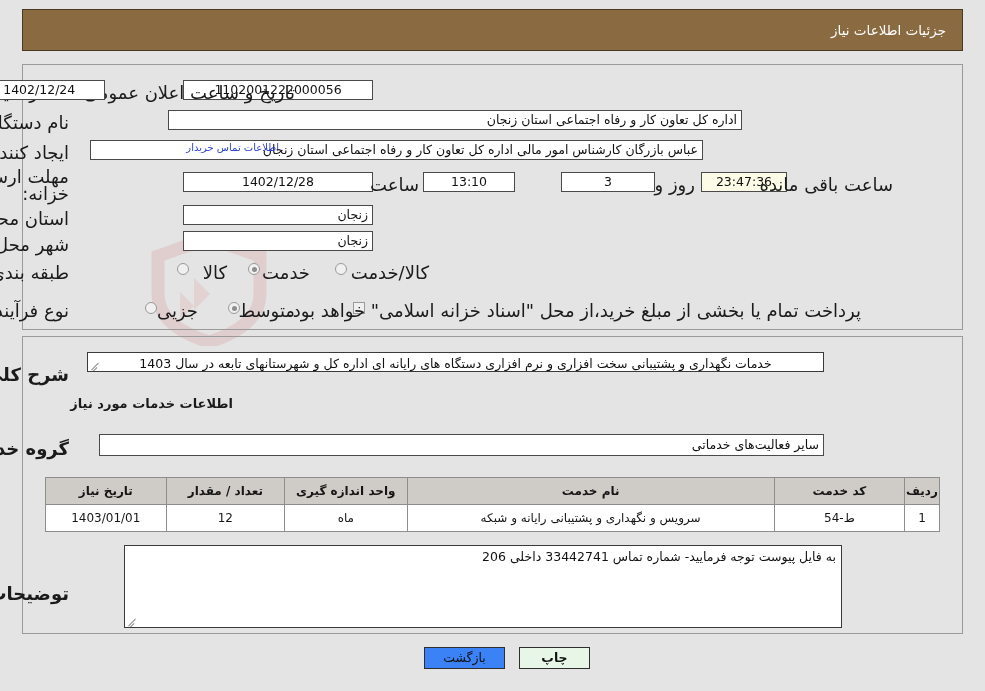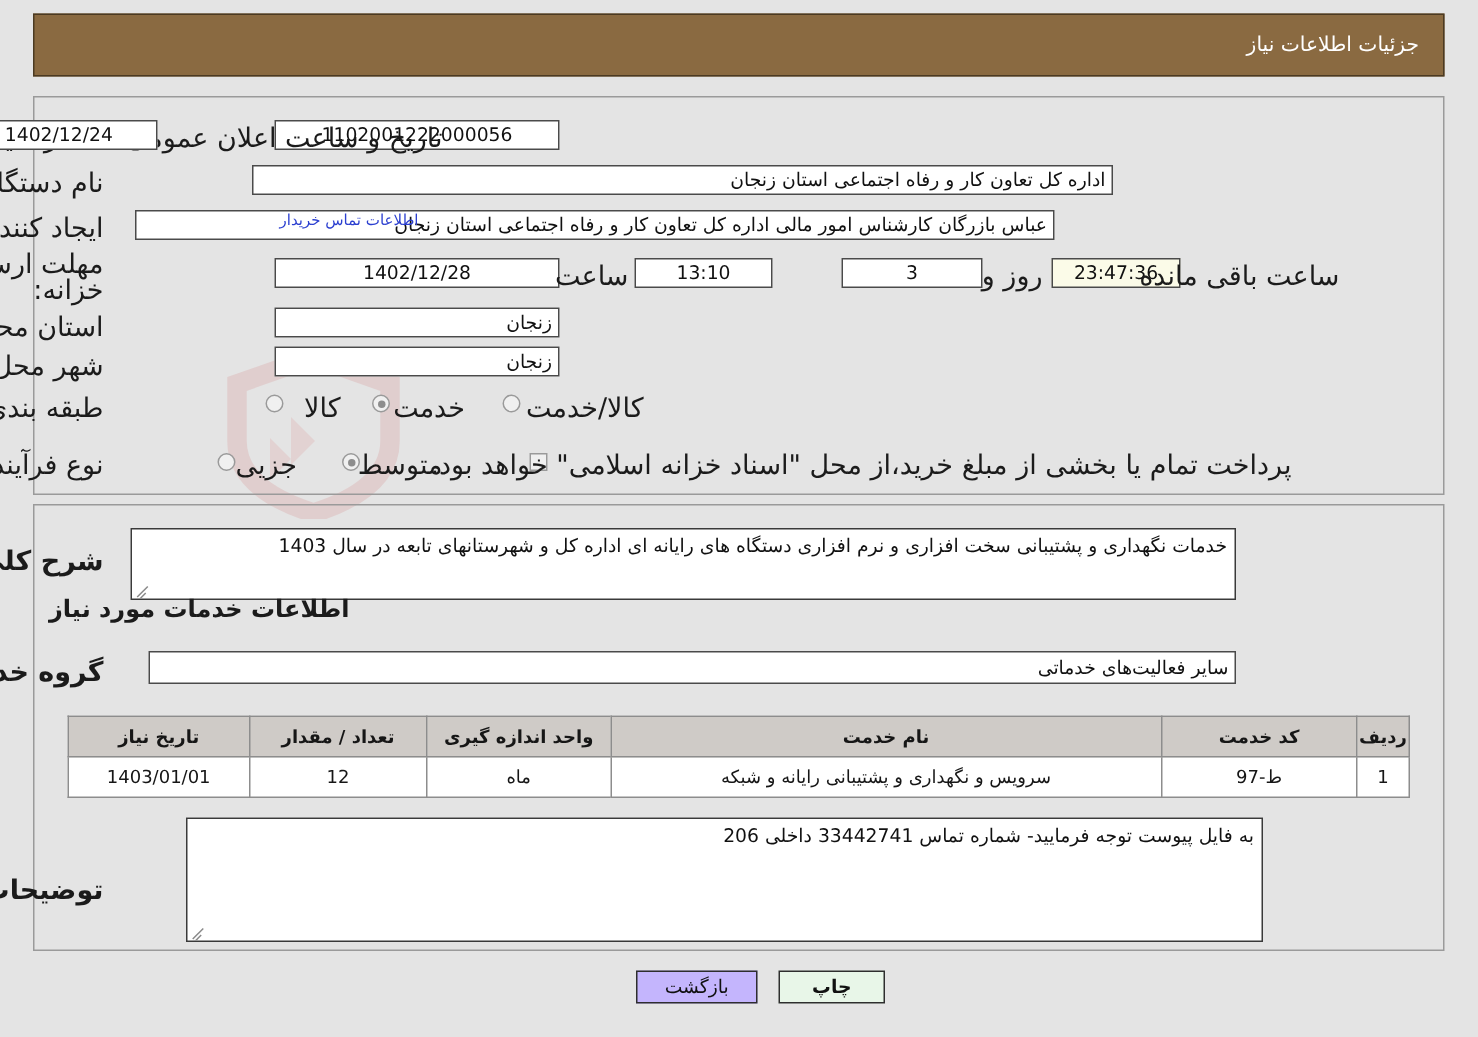--- a/index.html
+++ b/index.html
@@ -204,21 +204,21 @@
     font-size: 12.5px;
     font-family: "DejaVu Sans", "Liberation Sans", sans-serif;
     color: #111;
     cursor: pointer;
     text-align: center;
     line-height: 20px;
     z-index: 5;
     padding: 0;
   }
   #btn-print { left: 519px; top: 647px; width: 71px; background: #e8f6e8; font-weight: bold; }
-  #btn-back  { left: 424px; top: 647px; width: 81px; background: #c4b5fd; }
+  #btn-back  { left: 424px; top: 647px; width: 81px; background: #3b82f6; }
 </style>
 </head>
 <body>
 
 <div id="watermark">
   <svg class="wm-shield" width="118" height="112" viewBox="0 0 118 112">
     <path d="M59 4 L110 22 L110 60 Q110 92 59 108 Q8 92 8 60 L8 22 Z" fill="none" stroke="#d9a6a6" stroke-width="13"></path>
     <path d="M44 44 L60 60 L44 76 Z" fill="#e0b0b0"></path>
     <path d="M30 58 L44 72 L30 86 Z" fill="#e0b0b0"></path>
   </svg>
@@ -271,45 +271,45 @@
 <span class="radio" style="right:828px; top:302px;"></span>
 <div class="lbl" style="right:787px; top:300px;text-align:center;">جزیی</div>
 <span class="radio sel" style="right:745px; top:302px;"></span>
 <div class="lbl" style="right:690px; top:300px;">متوسط</div>
 <span class="chk" style="right:620px; top:302px;"></span>
 <div class="lbl" style="right:124px; top:300px;">پرداخت تمام یا بخشی از مبلغ خرید،از محل "اسناد خزانه اسلامی" خواهد بود.</div>
 
 <div class="panel" id="panel-mid"></div>
 
 <div class="lbl bold" style="right:916px; top:364px;">شرح کلی نیاز:</div>
-<div class="ta" style="right:161px; top:352px; width:737px; height:48px;">
+<div class="ta" style="right:161px; top:352px; width:737px; height:20px;text-align:center;">
   <span>خدمات نگهداری و پشتیبانی سخت افزاری و نرم افزاری دستگاه های رایانه ای اداره کل و شهرستانهای تابعه در سال 1403</span>
   <span class="grip"></span>
 </div>
 
-<div class="lbl bold" style="right:752px; top:396px; font-size:16px;">اطلاعات خدمات مورد نیاز</div>
+<div class="lbl bold" style="right:752px; top:396px; font-size:13px;">اطلاعات خدمات مورد نیاز</div>
 
 <div class="lbl bold" style="right:916px; top:438px;">گروه خدمت:</div>
 <div class="fld right" style="right:161px; top:434px; width:725px; height:22px; line-height:20px;">سایر فعالیت‌های خدماتی</div>
 
 <table id="svc-table">
   <thead>
     <tr>
       <th style="width:32px;">ردیف</th>
       <th style="width:130px;margin-left:36px;">کد خدمت</th>
       <th style="width:374px;">نام خدمت</th>
       <th style="width:122px;">واحد اندازه گیری</th>
       <th style="width:118px;">تعداد / مقدار</th>
       <th style="width:119px;">تاریخ نیاز</th>
     </tr>
   </thead>
   <tbody>
     <tr>
       <td>1</td>
-      <td>ط-97</td>
+      <td>ط-54</td>
       <td class="name">سرویس و نگهداری و پشتیبانی رایانه و شبکه</td>
       <td>ماه</td>
       <td>12</td>
       <td>1403/01/01</td>
     </tr>
   </tbody>
 </table>
 
 <div class="lbl bold" style="right:916px; top:583px;">توضیحات خریدار:</div>
 <div class="ta" style="right:143px; top:545px; width:718px; height:83px;">

